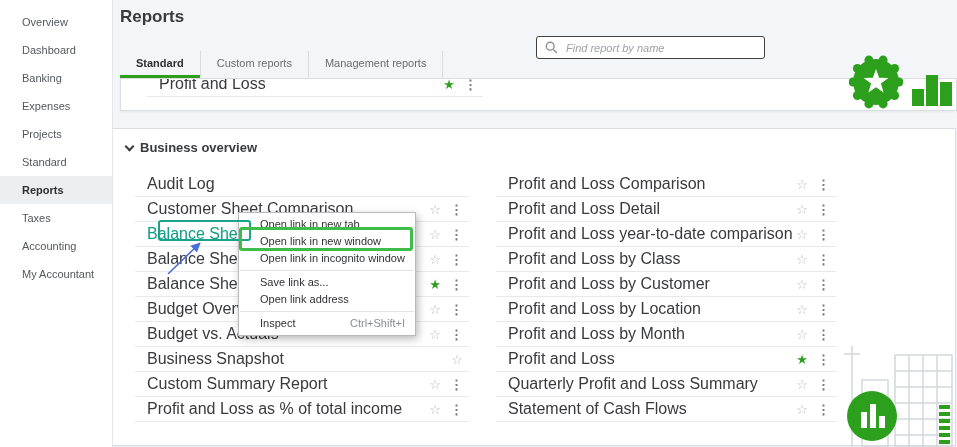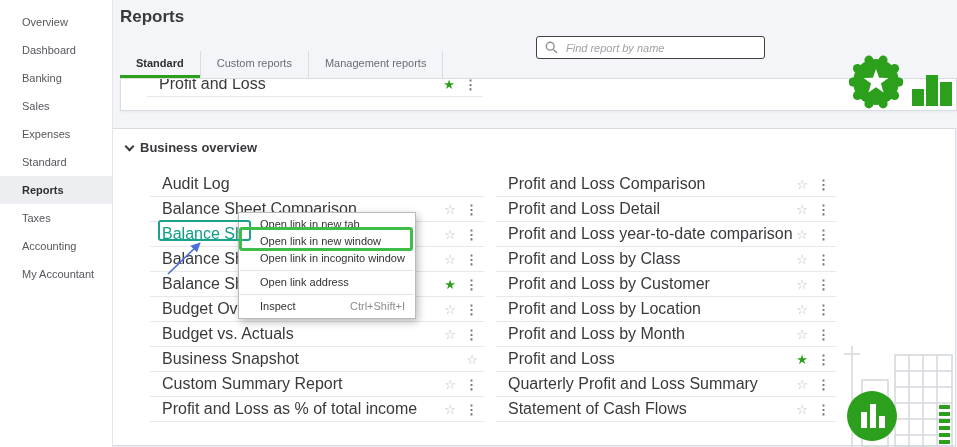--- a/index.html
+++ b/index.html
@@ -49,21 +49,21 @@
   .overview-card { left: 110px; top: 128px; width: 846px; height: 318px; z-index: 1; text-decoration: underline; }
   .section-title {
     position: absolute; left: 15px; top: 11px; display: flex; align-items: center; gap: 7px;
     font-size: 13px; font-weight: bold; color: var(--text);
   }
   .chevron {
     width: 7px; height: 7px; border-left: 2px solid #3a3c3f; border-bottom: 2px solid #3a3c3f;
     transform: rotate(-45deg); margin-top: -3px; cursor: pointer;
   }
   .report-col { position: absolute; top: 43px; }
-  .report-col.left  { left: 39px;  width: 334px; }
+  .report-col.left  { left: 24px;  width: 334px; }
   .report-col.right { left: 385px; width: 340px; }
   
   .report-row {
     height: 25px; display: flex; align-items: center; justify-content: space-between;
     border-bottom: 1px solid var(--row-border, #e6e8eb); padding: 0 6px 0 12px;
   }
   .report-label { font-size: 16px; color: var(--text); cursor: pointer; white-space: nowrap; }
   .report-label.link { color: var(--link, #0f9d83); }
   .row-icons { display: flex; align-items: center; gap: 9px; flex-shrink: 0; }
   .star { font-size: 13px; line-height: 1; cursor: pointer; }
@@ -101,22 +101,22 @@
 </head>
 <body>
 
 <div class="screen">
 
   <aside class="sidebar">
     <nav id="sidebar-items">
         <div class="side-item">Overview</div>
         <div class="side-item">Dashboard</div>
         <div class="side-item">Banking</div>
-        <div class="side-item">Sales</div>
         <div class="side-item">Expenses</div>
+        <div class="side-item">Projects</div>
         <div class="side-item">Standard</div>
         <div class="side-item active">Reports</div>
         <div class="side-item">Taxes</div>
         <div class="side-item">Accounting</div>
         <div class="side-item">My Accountant</div>
       </nav>
   </aside>
 
   <h1 class="page-title">Reports</h1>
 
@@ -174,21 +174,21 @@
     <div class="section-title">
       <span class="chevron"></span>
       <span>Business overview</span>
     </div>
     <div class="report-col left" id="left-col">
         <div class="report-row">
           <span class="report-label">Audit Log</span>
           <span class="row-icons"></span>
         </div>
         <div class="report-row">
-          <span class="report-label">Balance Sheet Comparison</span>
+          <span class="report-label">Customer Sheet Comparison</span>
           <span class="row-icons">
             <span class="star outline">☆</span>
             <span class="kebab">⋮</span>
           </span>
         </div>
         <div class="report-row">
           <span class="report-label link">Balance Sheet Detail</span>
           <span class="row-icons">
             <span class="star outline">☆</span>
             <span class="kebab">⋮</span>
@@ -353,20 +353,23 @@
         <span>Open link in new tab</span>
       </div>
       <div class="menu-item">
         <span>Open link in new window</span>
       </div>
       <div class="menu-item">
         <span>Open link in incognito window</span>
       </div>
       <div class="menu-sep"></div>
       <div class="menu-item">
+        <span>Save link as...</span>
+      </div>
+      <div class="menu-item">
         <span>Open link address</span>
       </div>
       <div class="menu-sep"></div>
       <div class="menu-item">
         <span>Inspect</span>
         <span class="shortcut">Ctrl+Shift+I</span>
       </div>
     </div>
 
   <div class="anno-box anno-teal"></div>

